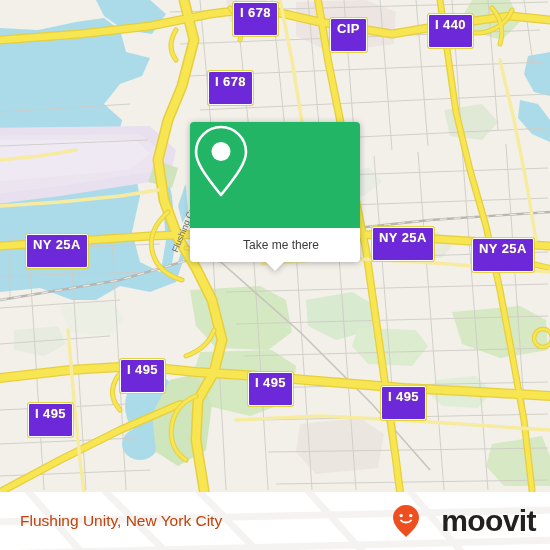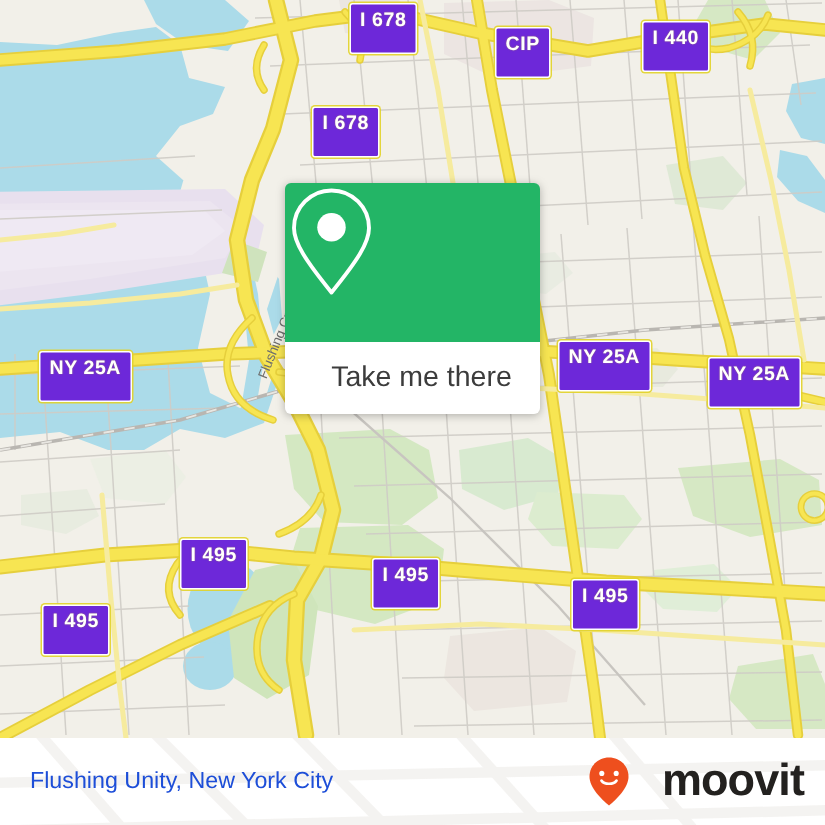--- a/index.html
+++ b/index.html
@@ -46,25 +46,25 @@
     filter:drop-shadow(0 1px 3px rgba(0,0,0,.28));
   }
   .callout-top{
     background:#23b566;
     height:106px;
     border-radius:4px 4px 0 0;
     display:flex;align-items:center;justify-content:center;
   }
   .callout-bottom{
     background:#ffffff;
-    height:48px;
+    height:34px;
     border-radius:0 0 4px 4px;
     display:flex;align-items:center;justify-content:center;
     color:#3c3c3c;
-    font-size:19px;
+    font-size:12px;
     padding-left:12px;
   }
   .callout-tail{
     position:absolute;left:50%;top:140px;margin-left:-9px;
     width:0;height:0;
     border-left:9px solid transparent;
     border-right:9px solid transparent;
     border-top:9px solid #ffffff;
   }
 
@@ -79,21 +79,21 @@
   }
 
   
   .footer{
     position:absolute;left:0;top:492px;width:550px;height:58px;
     background:#ffffff;overflow:hidden;
   }
   .footer-watermark{position:absolute;left:0;top:0;opacity:.55;}
   .footer-title{
     position:absolute;left:20px;top:50%;transform:translateY(-50%);
-    font-size:15.5px;color:#1d4ed8;white-space:nowrap;
+    font-size:15.5px;color:#c2410c;white-space:nowrap;
   }
   .brand{
     position:absolute;right:14px;top:50%;transform:translateY(-50%);
     display:flex;align-items:center;gap:21px;
   }
   .brand-text{
     font-size:30px;font-weight:bold;color:#23211f;letter-spacing:-.6px;line-height:1;
   }
 </style>
 </head>

